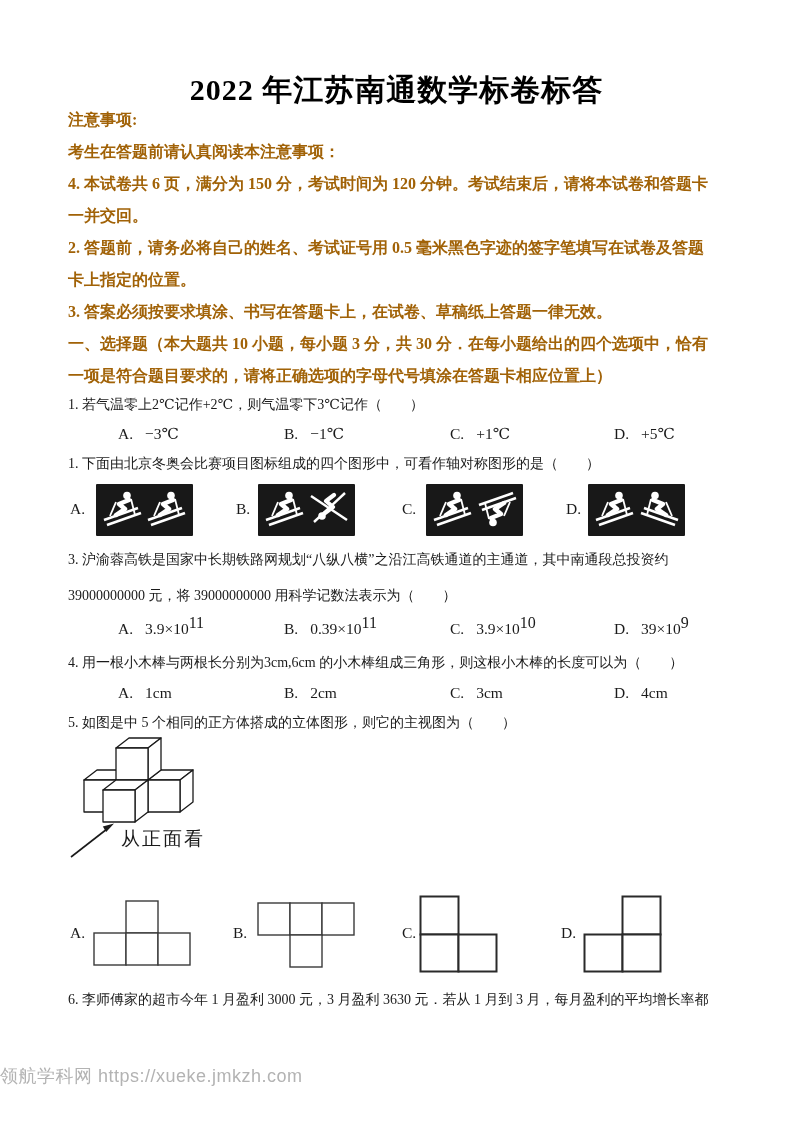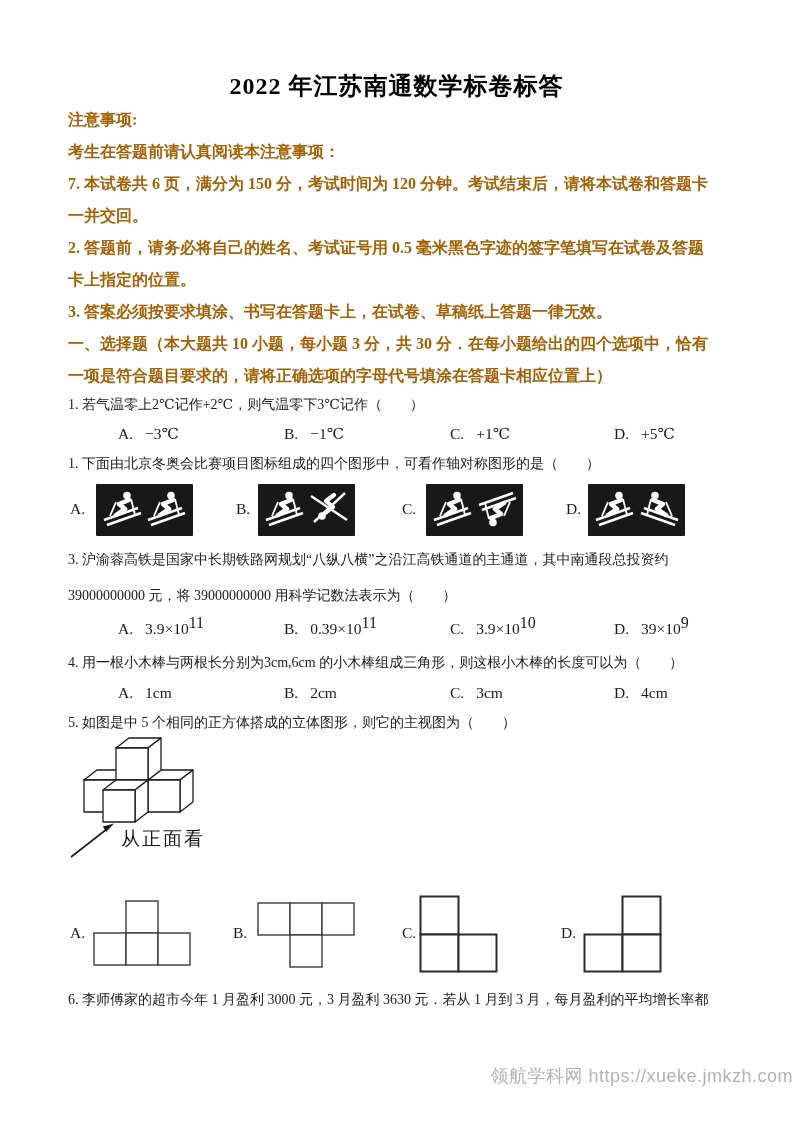--- a/index.html
+++ b/index.html
@@ -4,32 +4,32 @@
 <style>
   html,body { margin:0; padding:0; background:#e8e8e8; }
   .page {
     position:relative; width:793px; height:1122px; margin:0 auto;
     background:#ffffff; overflow:hidden;
     font-family:"Liberation Serif","DejaVu Serif",serif; color:#1a1a1a;
   }
   .abs { position:absolute; white-space:nowrap; }
   .title {
     position:absolute; top:70px; left:0; right:0; text-align:center;
-    font-size:24px; font-weight:700; color:#000; letter-spacing:1px;
+    font-size:30px; font-weight:700; color:#000; letter-spacing:1px;
   }
   .bline { position:absolute; left:68px; font-size:16px; font-weight:700; color:#a16207; white-space:nowrap; }
   .qline { position:absolute; left:68px; font-size:14px; color:#1a1a1a; white-space:nowrap; }
   .opt { position:absolute; font-size:15.5px; color:#1a1a1a; white-space:nowrap;margin-left:48px; }
   .opt .lbl { display:inline-block; margin-right:12px; }
   .sup { font-size:16px; position:relative; top:-6px; letter-spacing:0; }
   .pict { position:absolute; width:97px; height:52px; }
   .optlabel { position:absolute; font-size:15.5px; color:#1a1a1a; }
   .caption { position:absolute; font-size:19px; color:#1a1a1a; letter-spacing:2px; }
   .watermark {
-    position:absolute; top:1064px; left:0; right:0; text-align:right;
+    position:absolute; top:1064px; left:0; right:0; text-align:left;
     font-family:"Liberation Sans","DejaVu Sans",sans-serif;
     font-size:18px; color:#b3b3b3; letter-spacing:0.5px;
   }
   svg { display:block; }
 </style>
 </head>
 <body>
 
 <div class="page">
 
@@ -49,21 +49,21 @@
         <circle cx="13" cy="27" r="3.8" fill="#fff"></circle>
         <path d="M16 24 L24 18 L17 12 L25 6" stroke="#fff" stroke-width="4.2" fill="none" stroke-linejoin="round" stroke-linecap="round"></path>
       </symbol>
     </defs>
   </svg>
 
   <div class="title">2022 年江苏南通数学标卷标答</div>
 
   <div class="bline" style="top:110px">注意事项:</div>
   <div class="bline" style="top:142px">考生在答题前请认真阅读本注意事项：</div>
-  <div class="bline" style="top:174px">7. 本试卷共 6 页，满分为 150 分，考试时间为 120 分钟。考试结束后，请将本试卷和答题卡</div>
+  <div class="bline" style="top:174px">4. 本试卷共 6 页，满分为 150 分，考试时间为 120 分钟。考试结束后，请将本试卷和答题卡</div>
   <div class="bline" style="top:206px">一并交回。</div>
   <div class="bline" style="top:238px">2. 答题前，请务必将自己的姓名、考试证号用 0.5 毫米黑色字迹的签字笔填写在试卷及答题</div>
   <div class="bline" style="top:270px">卡上指定的位置。</div>
   <div class="bline" style="top:302px">3. 答案必须按要求填涂、书写在答题卡上，在试卷、草稿纸上答题一律无效。</div>
 
   <div class="bline" style="top:334px">一、选择题（本大题共 10 小题，每小题 3 分，共 30 分．在每小题给出的四个选项中，恰有</div>
   <div class="bline" style="top:366px">一项是符合题目要求的，请将正确选项的字母代号填涂在答题卡相应位置上）</div>
 
   <div class="qline" style="top:396px">1. 若气温零上2℃记作+2℃，则气温零下3℃记作（　　）</div>
   <div class="opt" style="top:425px;left:70px"><span class="lbl">A.</span><span>−3℃</span></div>

